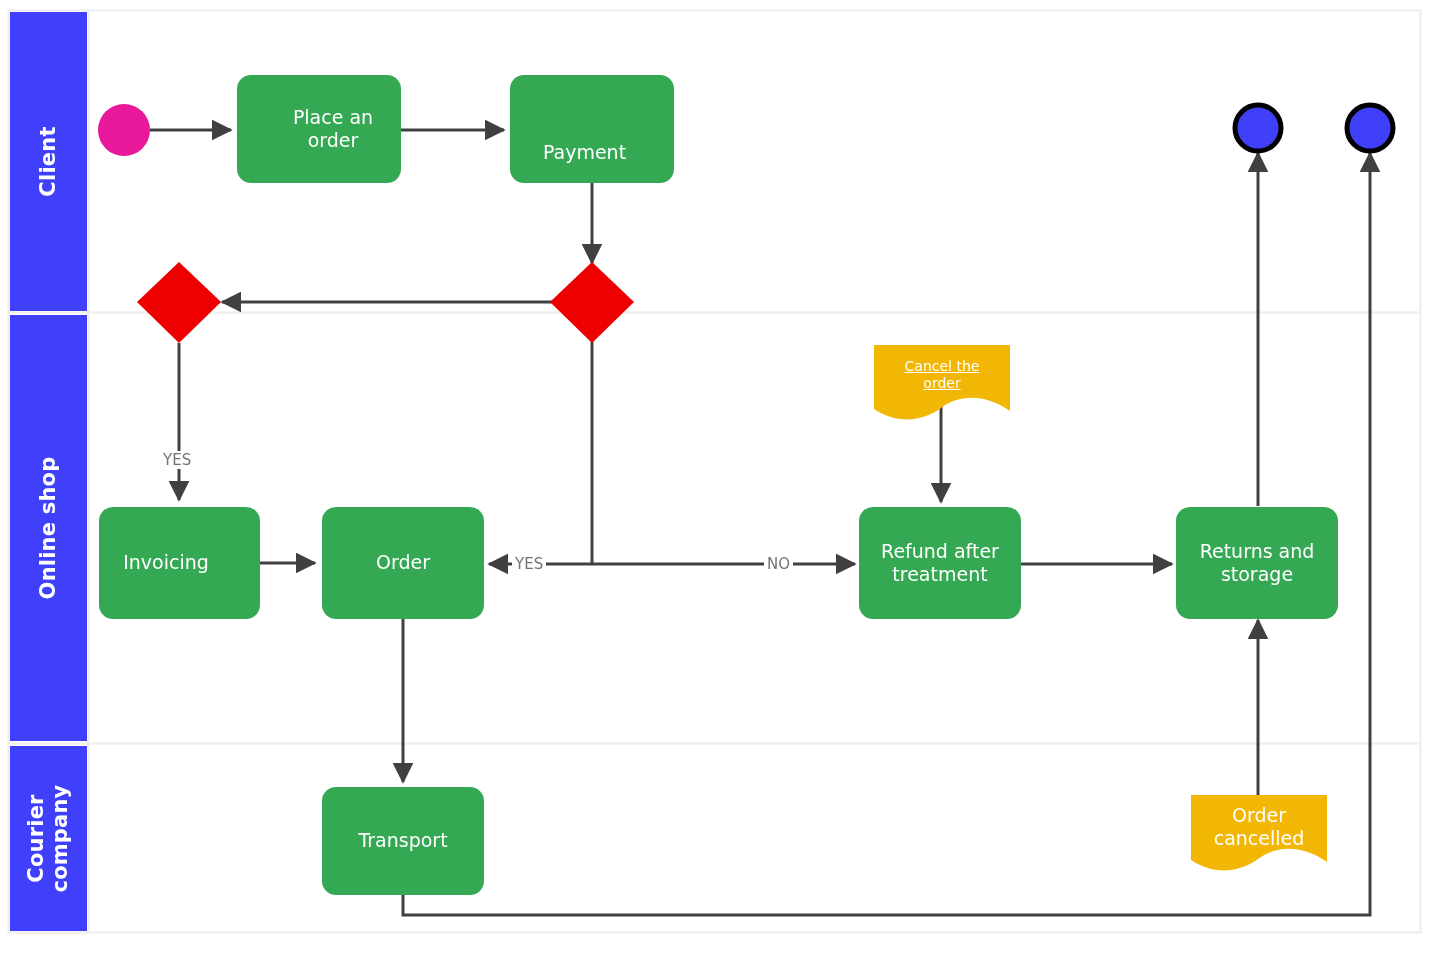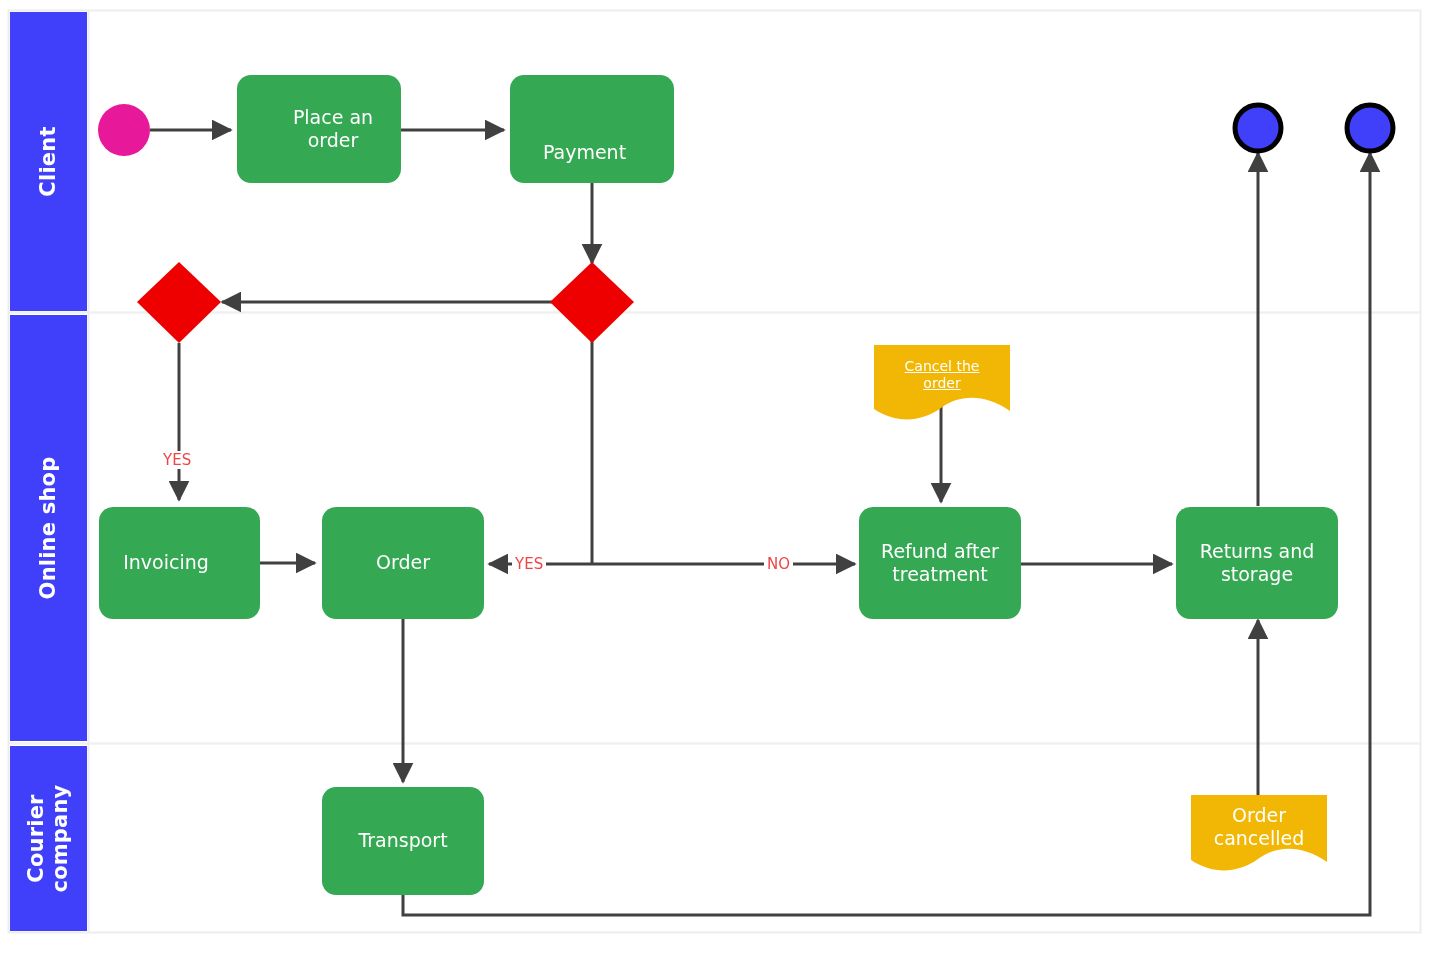--- a/index.html
+++ b/index.html
@@ -45,21 +45,21 @@
     text-align: center;
     color: #ffffff;
     font-size: 19px;
     font-weight: 400;
     line-height: 1.22;
     white-space: pre-line;
     pointer-events: none;
   }
   .edge-label {
     position: absolute;
-    color: #ef4444;
+    color: #737373;
     font-size: 15px;
     font-weight: 400;
     background: #ffffff;
     padding: 0 3px;
     white-space: nowrap;
     text-align: center;
   }
 </style>
 </head>
 <body>

